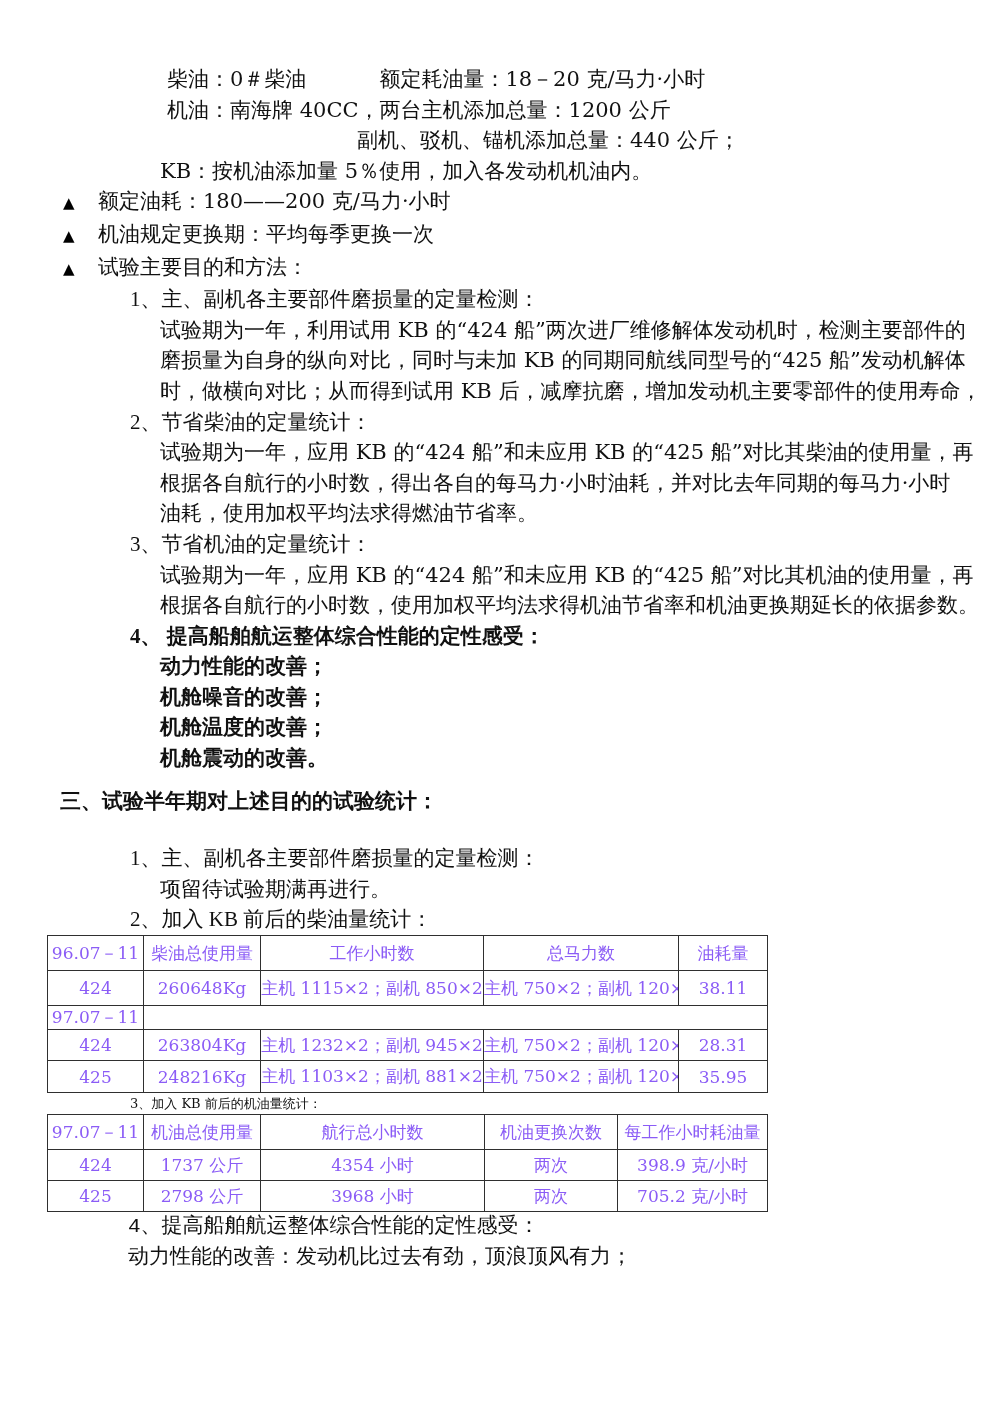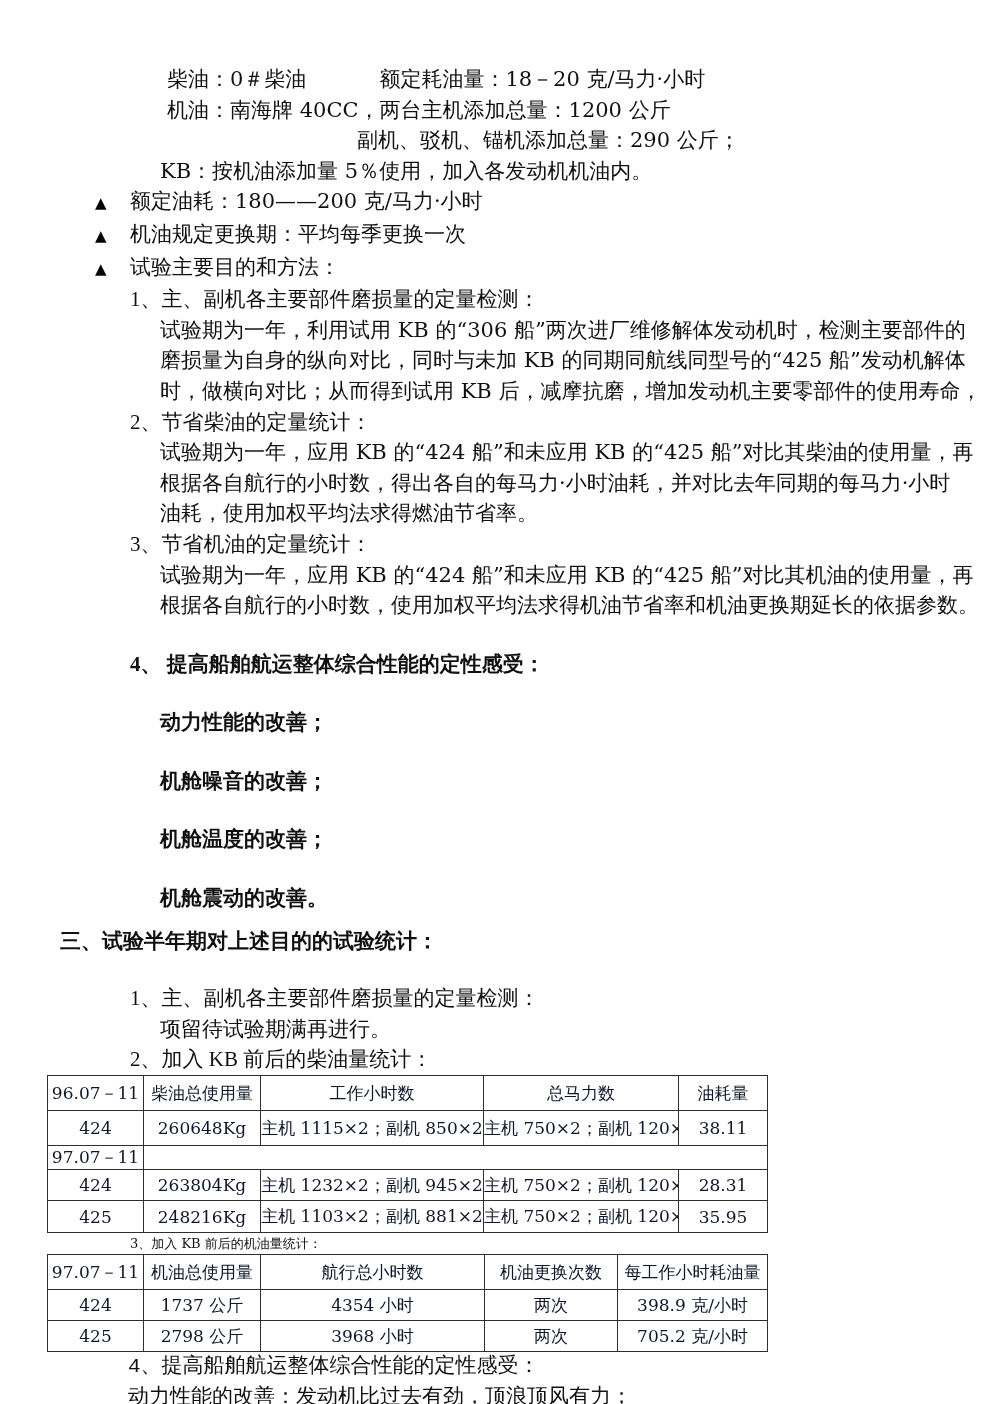--- a/index.html
+++ b/index.html
@@ -8,49 +8,49 @@
     font-family:"DejaVu Serif","Liberation Serif",serif;
     color:#111;overflow:hidden;
   }
   .flow{padding-top:64px;}
   .ln{line-height:30.6px;font-size:21px;white-space:nowrap;}
   .in167{padding-left:167px;}
   .in357{padding-left:357px;}
   .in160{padding-left:160px;}
   .in130{padding-left:130px;font-family:Liberation Serif, serif;}
   .in128{padding-left:128px;font-family:Liberation Mono, monospace;}
-  .in95{padding-left:95px;}
-  .b{font-weight:700;margin-top:28px;}
+  .in95{padding-left:63px;}
+  .b{font-weight:700;}
   .gap2{margin-left:73px;}
   .tri-icon{display:inline-block;width:35px;font-size:15px;color:#000;}
   .h3{font-size:21px;font-weight:700;padding-left:60px;margin:12px 17px 27px 0;line-height:30.6px;white-space:nowrap;}
   table{border-collapse:collapse;table-layout:fixed;margin-left:47px;width:720px;
-        text-align:center;font-size:17px;font-family:inherit;color:#0f172a;}
+        text-align:center;font-size:17px;font-family:inherit;color:#8b5cf6;}
   td{border:1px solid #2f2f2f;padding:0;overflow:hidden;white-space:nowrap;}
   .cap{font-size:13px;line-height:21px;padding-left:130px;white-space:nowrap;}
 </style>
 </head>
 <body>
 
 <div class="page">
   <div class="flow">
 
     <div class="ln in167">
       <span>柴油：0＃柴油</span><span class="gap2">额定耗油量：18－20 克/马力·小时</span>
     </div>
     <div class="ln in167">机油：南海牌 40CC，两台主机添加总量：1200 公斤</div>
-    <div class="ln in357">副机、驳机、锚机添加总量：290 公斤；</div>
+    <div class="ln in357">副机、驳机、锚机添加总量：440 公斤；</div>
     <div class="ln in160">KB：按机油添加量 5％使用，加入各发动机机油内。</div>
 
     <div class="ln in95"><span class="tri-icon">▲</span><span>额定油耗：180——200 克/马力·小时</span></div>
     <div class="ln in95"><span class="tri-icon">▲</span><span>机油规定更换期：平均每季更换一次</span></div>
     <div class="ln in95"><span class="tri-icon">▲</span><span>试验主要目的和方法：</span></div>
 
     <div class="ln in130">1、主、副机各主要部件磨损量的定量检测：</div>
-    <div class="ln in160">试验期为一年，利用试用 KB 的“306 船”两次进厂维修解体发动机时，检测主要部件的</div>
+    <div class="ln in160">试验期为一年，利用试用 KB 的“424 船”两次进厂维修解体发动机时，检测主要部件的</div>
     <div class="ln in160">磨损量为自身的纵向对比，同时与未加 KB 的同期同航线同型号的“425 船”发动机解体</div>
     <div class="ln in160">时，做横向对比；从而得到试用 KB 后，减摩抗磨，增加发动机主要零部件的使用寿命，</div>
 
     <div class="ln in130">2、节省柴油的定量统计：</div>
     <div class="ln in160">试验期为一年，应用 KB 的“424 船”和未应用 KB 的“425 船”对比其柴油的使用量，再</div>
     <div class="ln in160">根据各自航行的小时数，得出各自的每马力·小时油耗，并对比去年同期的每马力·小时</div>
     <div class="ln in160">油耗，使用加权平均法求得燃油节省率。</div>
 
     <div class="ln in130">3、节省机油的定量统计：</div>
     <div class="ln in160">试验期为一年，应用 KB 的“424 船”和未应用 KB 的“425 船”对比其机油的使用量，再</div>

